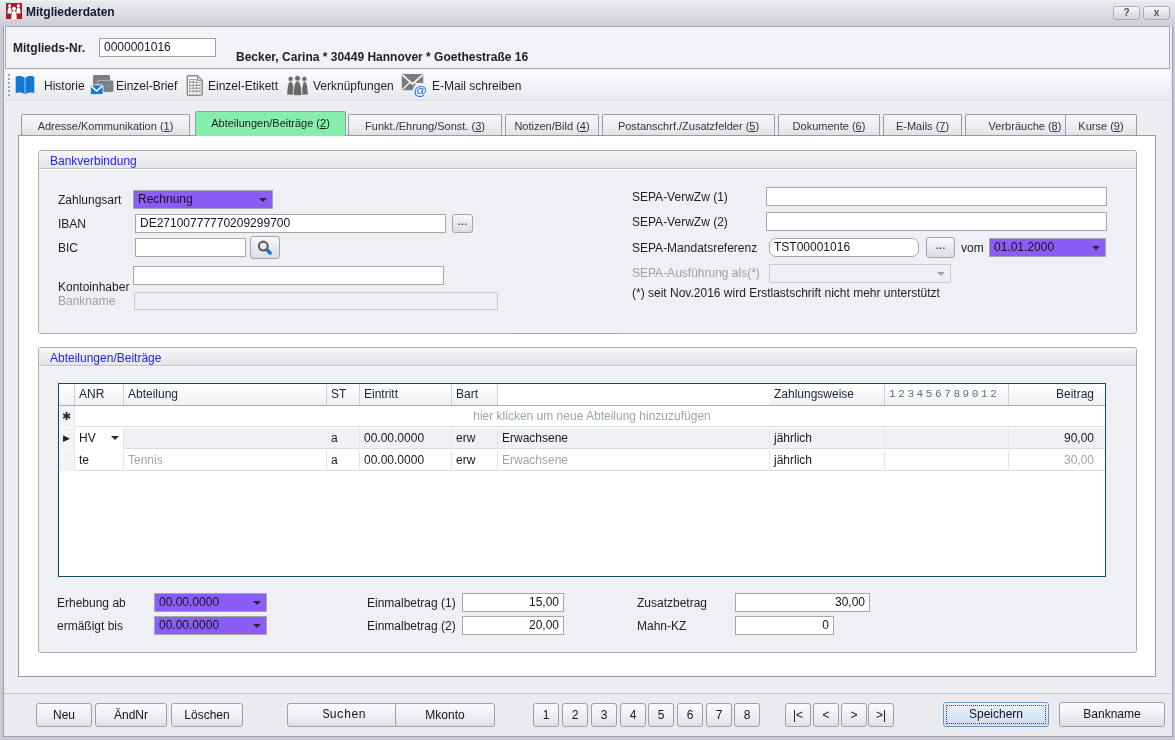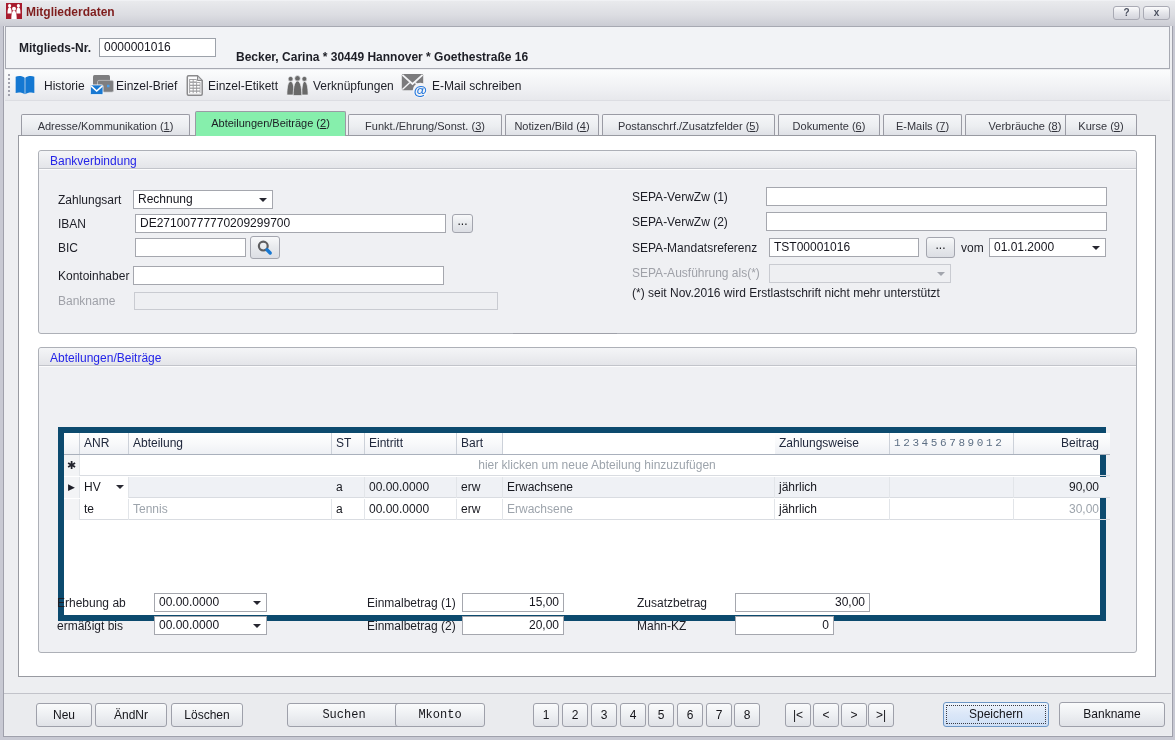--- a/index.html
+++ b/index.html
@@ -3,21 +3,21 @@
 <meta charset="utf-8">
 <style>
   * { margin:0; padding:0; box-sizing:border-box; }
   html,body { width:1175px; height:740px; overflow:hidden; }
   body { font-family:"Liberation Sans",sans-serif; position:relative; background:#c9cad2; font-size:12px; color:#1d1e26; }
   .abs { position:absolute; }
   .lbl { position:absolute; font-size:12px; color:#1d1e26; white-space:nowrap; }
   .fld { position:absolute; background:#fff; border:1px solid #a5a7ae; font-size:12px; color:#15151d; line-height:17px; padding:0 4px; white-space:nowrap; overflow:hidden; }
   .fld.dis { background:#eeeff2; border-color:#c9cbd1; }
   .num { text-align:right; }
-  .combo { position:absolute; background:#ffffff; border:1px solid #a5a7ae; font-size:12px; color:#15151d; line-height:17px; padding:0 4px; white-space:nowrap; }
+  .combo { position:absolute; background:#8b5cf6; border:1px solid #a5a7ae; font-size:12px; color:#15151d; line-height:17px; padding:0 4px; white-space:nowrap; }
   .combo .arr { position:absolute; right:5px; top:50%; margin-top:-2px; width:0; height:0; border-left:4px solid transparent; border-right:4px solid transparent; border-top:4px solid #262630; }
   .combo.dis { background:#eeeff2; border-color:#c9cbd1; }
   .combo.dis .arr { border-top-color:#a2a5ad; }
   .sbtn { position:absolute; background:linear-gradient(#f8f9fa,#e9ebee 45%,#dcdee4); border:1px solid #a3a5ae; border-radius:3px; font-size:12px; color:#15151a; text-align:center; }
   .grp { position:absolute; background:#eff0f3; border:1px solid #adb0b7; border-radius:3px; }
   .grp .cap { position:absolute; left:0; right:0; top:0; height:18px; background:linear-gradient(#f4f5f7,#e4e5e9); border-bottom:1px solid #c2c4ca; box-shadow:0 1px 0 rgba(252,252,253,.95); border-radius:3px 3px 0 0; }
   .grp .cap span { position:absolute; left:11px; top:3px; font-size:12px; color:#2424e8; }
   u { text-decoration:underline; }
 </style>
 </head>
@@ -36,26 +36,26 @@
   <rect x="0" y="0" width="16" height="16" fill="#a81c2e"></rect>
   <g fill="#fff">
     <circle cx="3.6" cy="2.7" r="1.6"></circle>
     <path d="M1.5 10.4 C1.5 6.3 2.4 4.1 3.6 4.1 C4.8 4.1 5.7 6.3 5.7 10.4 Z"></path>
     <circle cx="12.4" cy="2.7" r="1.6"></circle>
     <path d="M10.3 10.4 C10.3 6.3 11.2 4.1 12.4 4.1 C13.6 4.1 14.5 6.3 14.5 10.4 Z"></path>
     <circle cx="8" cy="5.7" r="2"></circle>
     <path d="M5.3 15.9 C5.3 10.6 6.4 7.6 8 7.6 C9.6 7.6 10.7 10.6 10.7 15.9 Z"></path>
   </g>
 </svg>
-<div class="abs" style="left:26px;top:5px;font-weight:bold;font-size:12px;color:#7f1d1d;z-index:5;">Mitgliederdaten</div>
+<div class="abs" style="left:26px;top:5px;font-weight:bold;font-size:12px;color:#0f172a;z-index:5;">Mitgliederdaten</div>
 <div class="abs" style="left:1113px;top:6px;width:27px;height:14px;background:linear-gradient(#fbfbfc,#e4e5ea 50%,#d3d4db);border:1px solid #a9aab4;border-radius:3px;z-index:5;text-align:center;font-size:10px;font-weight:bold;color:#4c5160;line-height:12.5px;">?</div>
 <div class="abs" style="left:1143px;top:6px;width:27px;height:14px;background:linear-gradient(#fbfbfc,#e4e5ea 50%,#d3d4db);border:1px solid #a9aab4;border-radius:3px;z-index:5;text-align:center;font-size:10px;font-weight:bold;color:#4c5160;line-height:12.5px;">x</div>
 
 <div class="abs" style="left:5px;top:26px;width:1165px;height:43px;background:#f2f3f6;border:1px solid #a7a9b2;"></div>
-<div class="lbl" style="left:19px;top:41px;font-weight:bold;">Mitglieds-Nr.</div>
+<div class="lbl" style="left:13px;top:41px;font-weight:bold;">Mitglieds-Nr.</div>
 <div class="fld" style="left:99px;top:38px;width:117px;height:19px;border-color:#9da2aa;">0000001016</div>
 <div class="lbl" style="left:236px;top:50px;font-weight:bold;">Becker, Carina * 30449 Hannover * Goethestraße 16</div>
 
 <div class="abs" style="left:5px;top:70px;width:1165px;height:31px;background:linear-gradient(#fbfcfd,#f0f1f4 60%,#e7e8ec);border-bottom:1px solid #dcdde2;"></div>
 <div class="abs" style="left:8px;top:74px;width:2px;height:22px;border-left:2px dotted #a2a3ae;"></div>
 
 <svg class="abs" style="left:14px;top:75px;" width="22" height="20" viewBox="0 0 19 18">
   <path d="M9.2 2.4 C7.6 0.8 3.4 0.4 1.1 1.5 L1.1 16.3 C3.5 15.4 7.5 15.8 9.2 17.4 Z" fill="#1478d2"></path>
   <path d="M9.8 2.4 C11.4 0.8 15.6 0.4 17.9 1.5 L17.9 16.3 C15.5 15.4 11.5 15.8 9.8 17.4 Z" fill="#1478d2"></path>
 </svg>
@@ -143,50 +143,50 @@
 <div class="fld" style="left:135px;top:214px;width:311px;height:19px;">DE27100777770209299700</div>
 <div class="sbtn" style="left:452px;top:214px;width:21px;height:19px;line-height:13px;">...</div>
 <div class="lbl" style="left:58px;top:241px;">BIC</div>
 <div class="fld" style="left:135px;top:238px;width:111px;height:19px;"></div>
 <div class="sbtn" style="left:250px;top:236px;width:30px;height:23px;">
   <svg width="16" height="16" viewBox="0 0 16 16" style="margin-top:3px;">
     <circle cx="6.3" cy="6.1" r="4.4" fill="none" stroke="#5e5e60" stroke-width="2.2"></circle>
     <line x1="10" y1="9.8" x2="13.2" y2="13" stroke="#1878d2" stroke-width="3.4" stroke-linecap="round"></line>
   </svg>
 </div>
-<div class="lbl" style="left:58px;top:269px;">Kontoinhaber</div>
+<div class="lbl" style="left:58px;top:280px;">Kontoinhaber</div>
 <div class="fld" style="left:133px;top:266px;width:311px;height:19px;"></div>
 <div class="lbl" style="left:58px;top:294px;color:#9fa1a8;">Bankname</div>
 <div class="fld dis" style="left:134px;top:292px;width:364px;height:18px;"></div>
 
 <div class="lbl" style="left:632px;top:190px;">SEPA-VerwZw (1)</div>
 <div class="fld" style="left:766px;top:187px;width:341px;height:19px;"></div>
 <div class="lbl" style="left:632px;top:215px;">SEPA-VerwZw (2)</div>
 <div class="fld" style="left:766px;top:212px;width:341px;height:19px;"></div>
 <div class="lbl" style="left:632px;top:241px;">SEPA-Mandatsreferenz</div>
-<div class="fld" style="left:769px;top:238px;width:150px;height:19px;">TST00001016</div>
+<div class="fld" style="left:769px;top:238px;width:150px;height:19px;border-radius:7px;">TST00001016</div>
 <div class="sbtn" style="left:926px;top:237px;width:29px;height:21px;line-height:15px;">...</div>
 <div class="lbl" style="left:961px;top:241px;">vom</div>
 <div class="combo" style="left:989px;top:238px;width:117px;height:19px;">01.01.2000<i class="arr"></i></div>
 <div class="lbl" style="left:632px;top:266px;color:#9fa1a8;">SEPA-Ausführung als(*)</div>
 <div class="combo dis" style="left:769px;top:264px;width:182px;height:19px;">
     <i class="arr"></i>
   </div>
 <div class="lbl" style="left:632px;top:286px;">(*) seit Nov.2016 wird Erstlastschrift nicht mehr unterstützt</div>
 
 <div class="abs" style="left:513px;top:333px;width:104px;height:1px;background:#9fa1a9;"></div>
 
 <div class="grp" style="left:38px;top:347px;width:1099px;height:306px;">
   <div class="cap">
       <span>Abteilungen/Beiträge</span>
     </div>
 </div>
 
 <style>
- #tbl { position:absolute; left:58px; top:383px; width:1048px; height:194px; background:#fff; border:6px solid #0c4a6e;margin-top:44px; }
+ #tbl { position:absolute; left:58px; top:383px; width:1048px; height:194px; background:#fff; border:1px solid #0c4a6e; }
  .hc { position:absolute; top:0; height:21px; border-right:1px solid #ccd1d9; background:linear-gradient(#ffffff,#f7f8fa 55%,#eef0f4); font-size:12px; color:#20283c; line-height:21px; padding-left:4px; white-space:nowrap; }
  .trow { position:absolute; left:0; width:1046px; height:21px; border-bottom:1px solid #d9dce1; }
  .cell { position:absolute; top:0; height:21px; line-height:21px; font-size:12px; color:#17181f; padding-left:4px; border-right:1px solid #e2e5e9; white-space:nowrap; overflow:hidden; }
  .gray { color:#9da4ac; }
 </style>
 <div id="tbl">
 
   <div class="abs" style="left:0;top:0;width:1046px;height:22px;border-bottom:1px solid #a9b0bc;">
     <div class="hc" style="left:0;width:16px;"></div>
     <div class="hc" style="left:16px;width:49px;">ANR</div>
@@ -245,21 +245,21 @@
 
 <div class="abs" style="left:4px;top:693px;width:1167px;height:1px;background:#c2c3ca;"></div>
 <div class="abs" style="left:4px;top:694px;width:1167px;height:41px;background:#eaebee;"></div>
 <style>
  .bb { position:absolute; top:703px; height:24px; background:linear-gradient(#fafbfc,#eef0f3 48%,#e0e2e7); border:1px solid #9ea0aa; border-radius:3px; font-size:12px; color:#15151a; text-align:center; line-height:22px; }
 </style>
 <div class="bb" style="left:36px;width:56px;">Neu</div>
 <div class="bb" style="left:95px;width:72px;">ÄndNr</div>
 <div class="bb" style="left:171px;width:72px;">Löschen</div>
 <div class="bb" style="left:287px;width:114px;font-family:Liberation Mono, monospace;">Suchen</div>
-<div class="bb" style="left:395px;width:90px;font-family:Liberation Mono, monospace;">Mkonto</div>
+<div class="bb" style="left:395px;width:100px;">Mkonto</div>
 <div class="bb" style="left:533px;width:26px;">1</div>
 <div class="bb" style="left:562px;width:26px;">2</div>
 <div class="bb" style="left:591px;width:26px;">3</div>
 <div class="bb" style="left:620px;width:26px;">4</div>
 <div class="bb" style="left:648px;width:26px;">5</div>
 <div class="bb" style="left:677px;width:26px;">6</div>
 <div class="bb" style="left:706px;width:26px;">7</div>
 <div class="bb" style="left:734px;width:26px;">8</div>
 <div class="bb" style="left:785px;width:26px;">|&lt;</div>
 <div class="bb" style="left:813px;width:26px;">&lt;</div>

